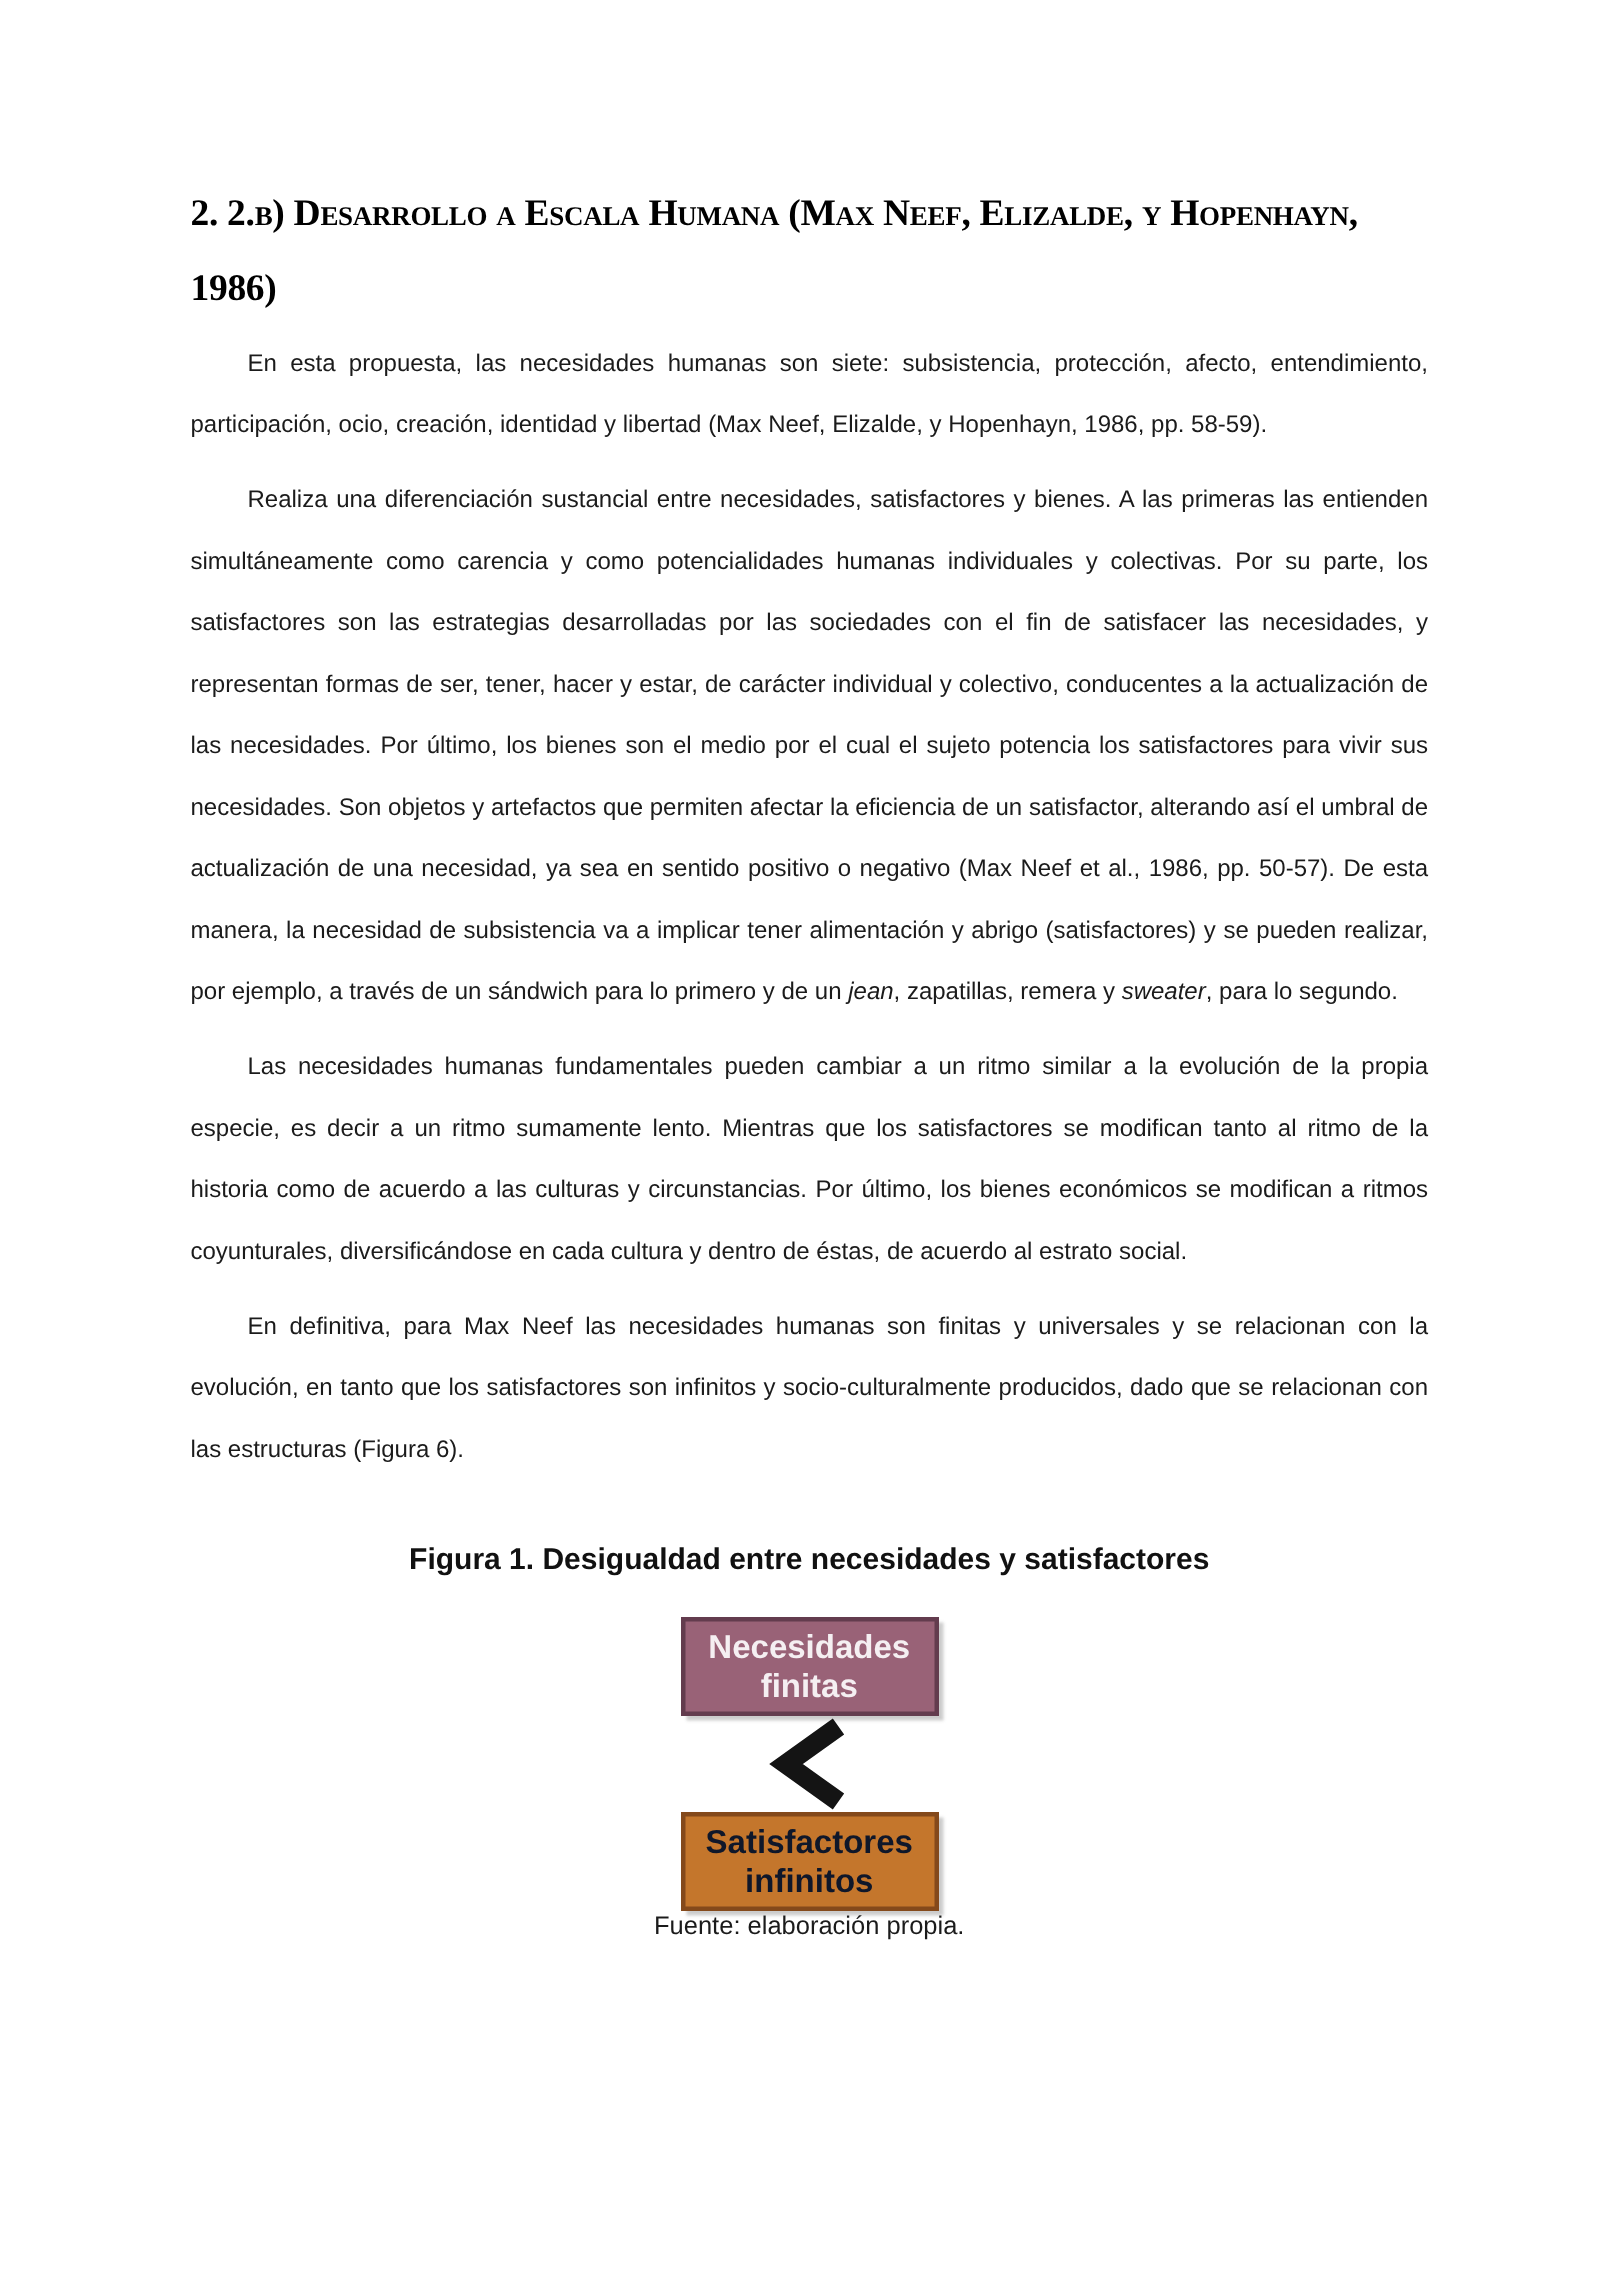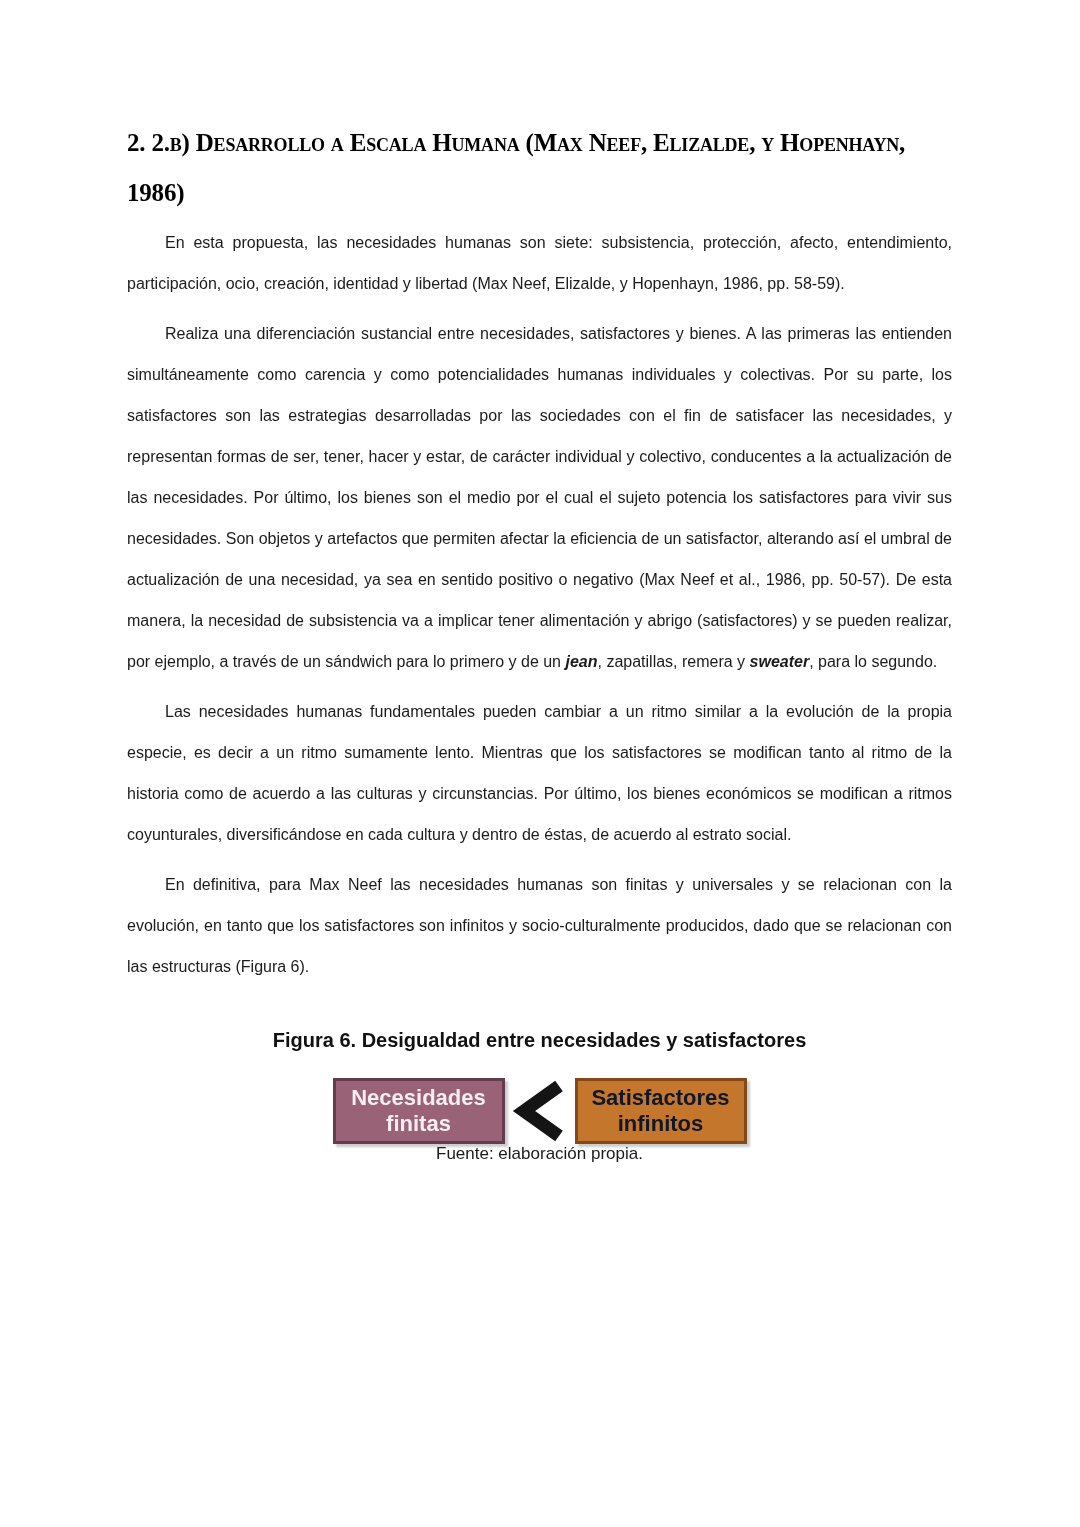--- a/index.html
+++ b/index.html
@@ -30,33 +30,34 @@
     margin: 0 0 4px 0;
     text-align: left;
   }
   .paragraph {
     font-size: 16px;
     line-height: 41px;
     text-align: justify;
     text-indent: 38px;
     margin: 0 0 9px 0;
   }
-  .paragraph em { font-style: italic; font-weight: bold; }
+  .paragraph em { font-style: italic; }
   .figure-caption {
     font-weight: bold;
     font-size: 20px;
     text-align: center;
     margin: 42px 0 0 0;
     color: #111111;
   }
   .figure-row {
     display: flex;
     justify-content: center;
     align-items: center;
     margin-top: 26px;
+    flex-direction: column;
   }
   .figure-box {
     width: 166px;
     height: 60px;
     border: 3px solid;
     display: flex;
     align-items: center;
     justify-content: center;
     text-align: center;
     font-weight: bold;
@@ -101,21 +102,21 @@
 
     <h1 class="heading">2. 2.b) Desarrollo a Escala Humana (Max Neef, Elizalde, y Hopenhayn, 1986)</h1>
 
     <div>
         <div class="paragraph"><span>En esta propuesta, las necesidades humanas son siete: subsistencia, protección, afecto, entendimiento, participación, ocio, creación, identidad y libertad (Max Neef, Elizalde, y Hopenhayn, 1986, pp. 58-59).</span></div>
         <div class="paragraph"><span>Realiza una diferenciación sustancial entre necesidades, satisfactores y bienes. A las primeras las entienden simultáneamente como carencia y como potencialidades humanas individuales y colectivas. Por su parte, los satisfactores son las estrategias desarrolladas por las sociedades con el fin de satisfacer las necesidades, y representan formas de ser, tener, hacer y estar, de carácter individual y colectivo, conducentes a la actualización de las necesidades. Por último, los bienes son el medio por el cual el sujeto potencia los satisfactores para vivir sus necesidades. Son objetos y artefactos que permiten afectar la eficiencia de un satisfactor, alterando así el umbral de actualización de una necesidad, ya sea en sentido positivo o negativo (Max Neef et al., 1986, pp. 50-57). De esta manera, la necesidad de subsistencia va a implicar tener alimentación y abrigo (satisfactores) y se pueden realizar, por ejemplo, a través de un sándwich para lo primero y de un </span><em>jean</em><span>, zapatillas, remera y </span><em>sweater</em><span>, para lo segundo.</span></div>
         <div class="paragraph"><span>Las necesidades humanas fundamentales pueden cambiar a un ritmo similar a la evolución de la propia especie, es decir a un ritmo sumamente lento. Mientras que los satisfactores se modifican tanto al ritmo de la historia como de acuerdo a las culturas y circunstancias. Por último, los bienes económicos se modifican a ritmos coyunturales, diversificándose en cada cultura y dentro de éstas, de acuerdo al estrato social.</span></div>
         <div class="paragraph"><span>En definitiva, para Max Neef las necesidades humanas son finitas y universales y se relacionan con la evolución, en tanto que los satisfactores son infinitos y socio-culturalmente producidos, dado que se relacionan con las estructuras (Figura 6).</span></div>
       </div>
 
-    <div class="figure-caption">Figura 6. Desigualdad entre necesidades y satisfactores</div>
+    <div class="figure-caption">Figura 1. Desigualdad entre necesidades y satisfactores</div>
 
     <div class="figure-row">
 
       <div class="figure-box" style="background-color: rgb(153, 98, 119); border-color: rgb(99, 60, 78); color: rgb(245, 239, 242);">
         <span>Necesidades<br>finitas</span>
       </div>
 
       <span class="lt-wrap" style="color: rgb(20, 20, 20);">
         <svg width="62" height="64" viewBox="0 0 62 64" aria-hidden="true">
           <polyline points="50,7 15,32 50,57" fill="none" stroke="currentColor" stroke-width="13" stroke-linecap="butt" stroke-linejoin="miter"></polyline>

